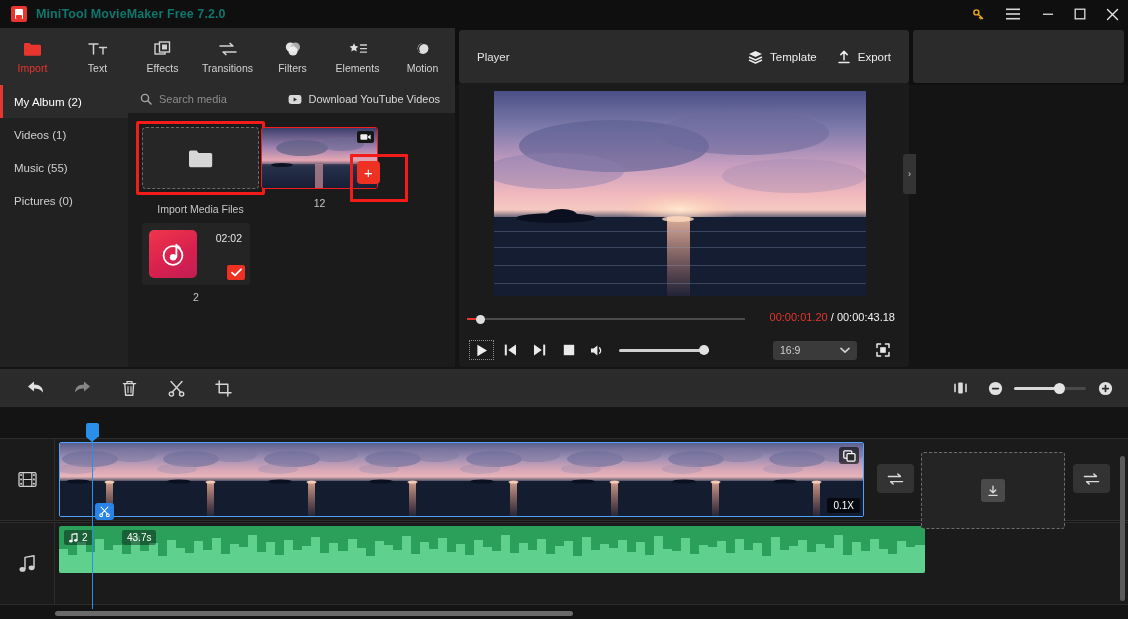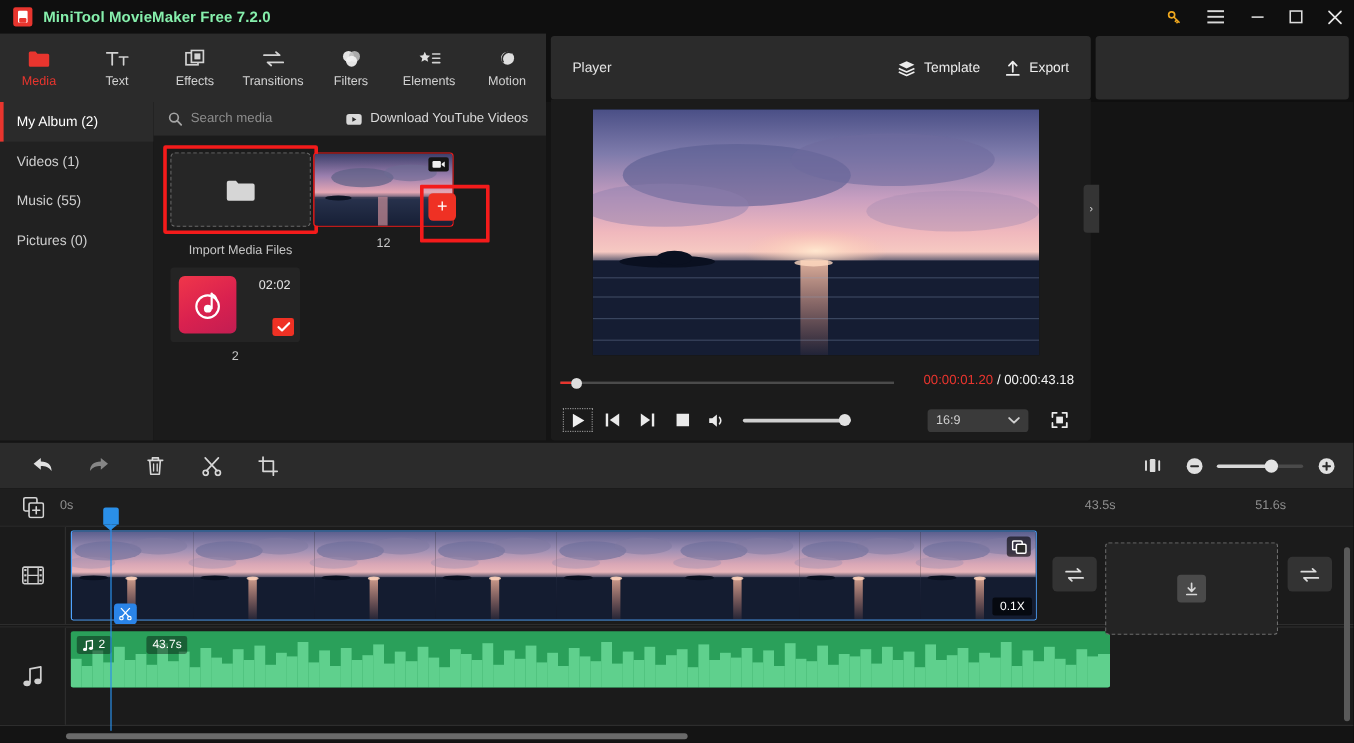--- a/index.html
+++ b/index.html
@@ -22,21 +22,21 @@
     background:#e8352e; position:relative; flex:none;
   }
   .app-logo::after{
     content:""; position:absolute; left:4px; top:3px; width:8px; height:10px;
     background:#fff; border-radius:1px;
   }
   .app-logo::before{
     content:""; position:absolute; left:5px; top:9px; width:6px; height:4px;
     background:#e8352e; z-index:2; border-radius:1px;
   }
-  .app-title { margin-left:9px; font-size:12.5px; font-weight:bold; color:#86efac; letter-spacing:.1px;}
+  .app-title { margin-left:9px; font-size:12.5px; font-weight:bold; color:#0f766e; letter-spacing:.1px;}
   .tb-right { margin-left:auto; display:flex; align-items:center; height:28px; }
   .tb-btn {
     width:32px; height:28px; display:flex; align-items:center; justify-content:center;
     color:#d8d8d8;
   }
   .tb-btn.wide { width:38px; }
   .key-icon { color:#f0a81e; font-size:13px; line-height:1; }
 
   
   .toolbar {
@@ -343,21 +343,21 @@
 
   <div class="toolbar-rest"></div>
   <div class="toolbar">
 
     <div class="tool active">
       <span class="ti">
         <svg width="19" height="16" viewBox="0 0 19 16">
           <path d="M1 3.2a1.3 1.3 0 0 1 1.3-1.3h4.3l1.6 1.9h8.5a1.3 1.3 0 0 1 1.3 1.3v8.3a1.3 1.3 0 0 1-1.3 1.3H2.3A1.3 1.3 0 0 1 1 13.4z" fill="#e8352e"></path>
         </svg>
       </span>
-      <span>Media</span>
+      <span>Import</span>
     </div>
 
     <div class="tool">
       <span class="ti">
         <svg width="20" height="16" viewBox="0 0 20 16">
           <path d="M1 3h9 M5.5 3v10" stroke="#d2d2d2" stroke-width="1.5" stroke-linecap="round"></path>
           <path d="M11.5 6.5h7 M15 6.5v6.5" stroke="#d2d2d2" stroke-width="1.4" stroke-linecap="round"></path>
         </svg>
       </span>
       <span>Text</span>
@@ -692,32 +692,20 @@
           <circle cx="7.5" cy="7.5" r="6.6" fill="#e0e0e0"></circle>
           <rect x="3.8" y="6.7" width="7.4" height="1.7" rx="0.8" fill="#2b2b2b"></rect>
           <rect x="6.65" y="3.8" width="1.7" height="7.4" rx="0.8" fill="#2b2b2b"></rect>
         </svg>
       </div>
     </div>
   </div>
 
   <div class="tl">
 
-    <div class="ruler">
-      <div class="rail-head">
-        <svg width="18" height="18" viewBox="0 0 18 18">
-          <rect x="0.8" y="0.8" width="11" height="11" rx="1.4" fill="none" stroke="#d5d5d5" stroke-width="1.35"></rect>
-          <rect x="5.2" y="5.2" width="12" height="12" rx="1.4" fill="#1e1e1e" stroke="#d5d5d5" stroke-width="1.35"></rect>
-          <path d="M11.2 8.3 v5.8 M8.3 11.2 h5.8" stroke="#d5d5d5" stroke-width="1.35" stroke-linecap="round"></path>
-        </svg>
-      </div>
-      <div class="tick-lbl" style="left:50px">0s</div>
-      <div class="tick-lbl" style="left:904px">43.5s</div>
-      <div class="tick-lbl" style="left:1046px">51.6s</div>
-    </div>
 
     <div class="track video">
       <div class="track-icon">
         <svg width="19" height="17" viewBox="0 0 19 17">
           <rect x="1" y="1.6" width="17" height="13.8" rx="1.3" fill="none" stroke="#cfcfcf" stroke-width="1.3"></rect>
           <path d="M5.2 1.6 v13.8 M13.8 1.6 v13.8 M5.2 8.5 h8.6" stroke="#cfcfcf" stroke-width="1.15"></path>
           <g fill="#cfcfcf">
             <rect x="2.2" y="3.2" width="1.9" height="1.7"></rect>
               <rect x="2.2" y="7.6" width="1.9" height="1.7"></rect>
             <rect x="2.2" y="11.9" width="1.9" height="1.7"></rect>

